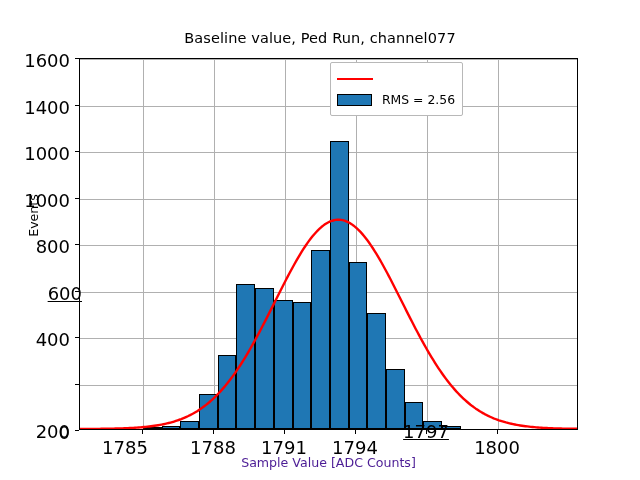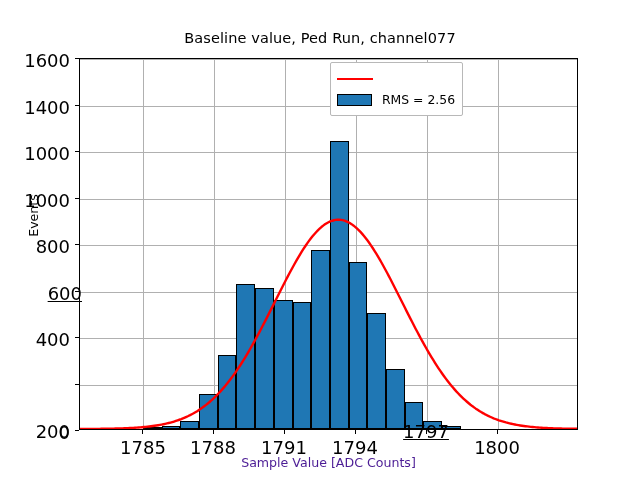--- a/index.html
+++ b/index.html
@@ -161,21 +161,21 @@
       <div class="ticklabel y" style="left: 0px; width: 70px; top: 236px;">800</div>
       <div class="tick y" style="top: 197.5px;"></div>
       <div class="ticklabel y" style="left: 0px; width: 70px; top: 189.5px;">1000</div>
       <div class="tick y" style="top: 151px;"></div>
       <div class="ticklabel y" style="left: 0px; width: 70px; top: 143px;">1000</div>
       <div class="tick y" style="top: 104.5px;"></div>
       <div class="ticklabel y" style="left: 0px; width: 70px; top: 96.5px;">1400</div>
       <div class="tick y" style="top: 58px;"></div>
       <div class="ticklabel y" style="left: 0px; width: 70px; top: 50px;">1600</div>
       <div class="tick x" style="left: 141.967px;"></div>
-      <div class="ticklabel x" style="left: 113px; width: 60px; top: 437px;">1785</div>
+      <div class="ticklabel x" style="left: 95px; width: 60px; top: 437px;">1785</div>
       <div class="tick x" style="left: 212.982px;"></div>
       <div class="ticklabel x" style="left: 183px; width: 60px; top: 437px;">1788</div>
       <div class="tick x" style="left: 283.997px;"></div>
       <div class="ticklabel x" style="left: 253.997px; width: 60px; top: 437px;">1791</div>
       <div class="tick x" style="left: 355.012px;"></div>
       <div class="ticklabel x" style="left: 325.012px; width: 60px; top: 437px;">1794</div>
       <div class="tick x" style="left: 426.028px;"></div>
       <div class="ticklabel x" style="left: 396.028px; width: 60px; top: 421px; text-decoration: underline;">1797</div>
       <div class="tick x" style="left: 497.043px;"></div>
       <div class="ticklabel x" style="left: 467.043px; width: 60px; top: 437px;">1800</div>

